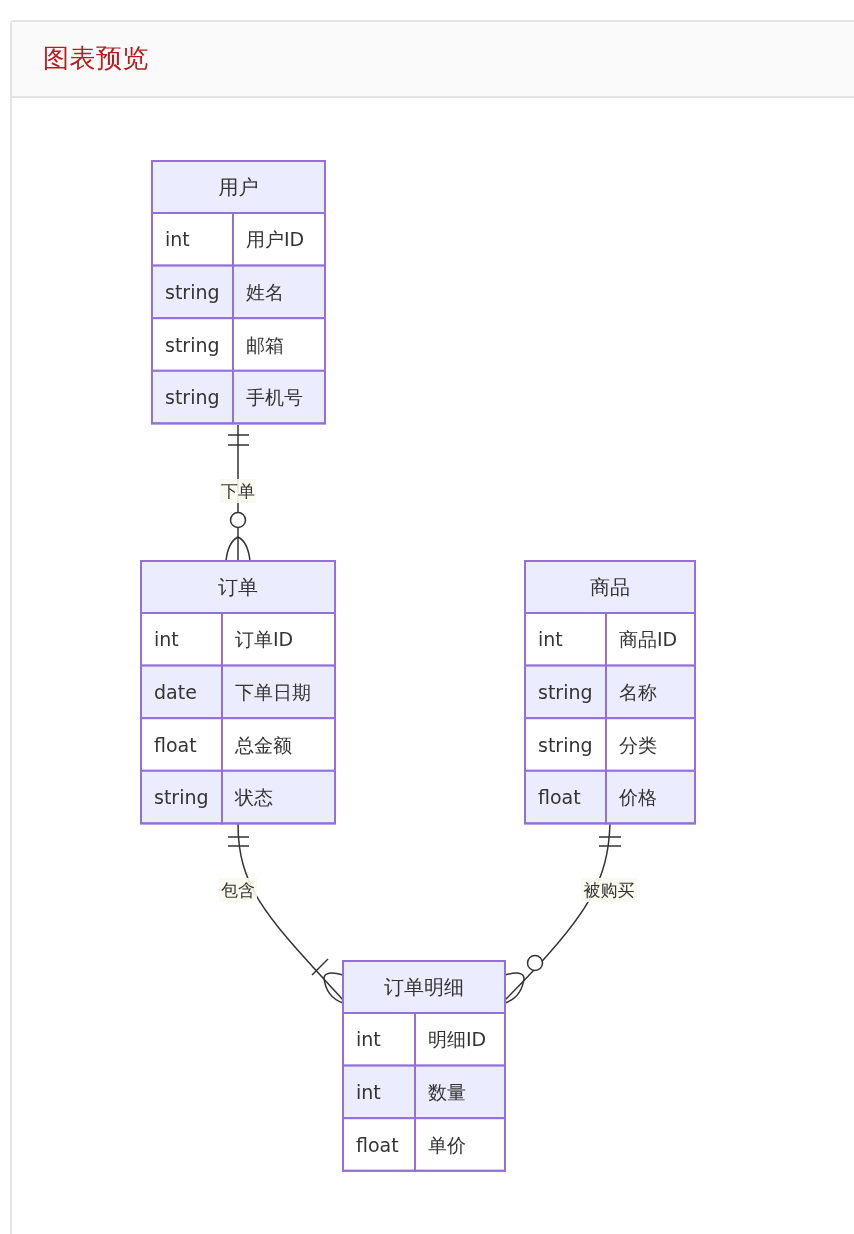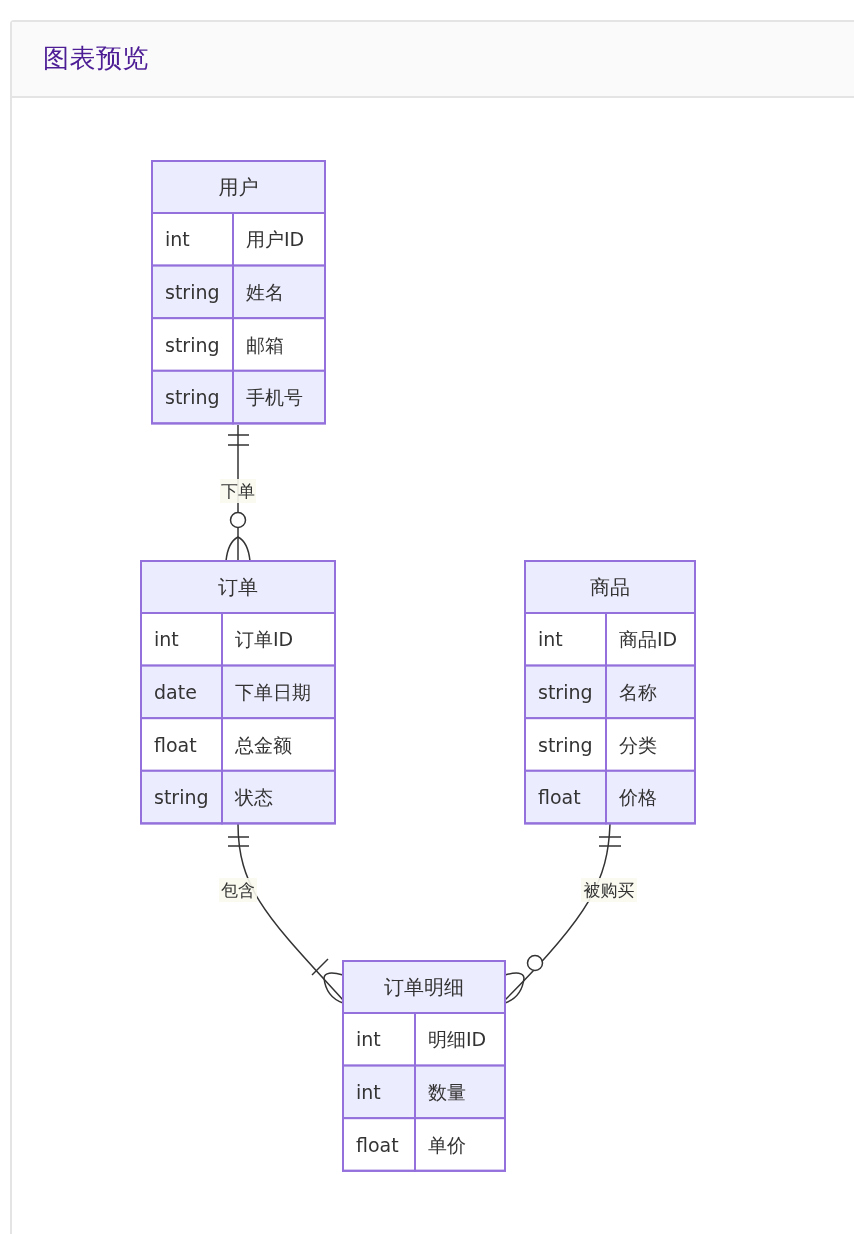--- a/index.html
+++ b/index.html
@@ -3,21 +3,21 @@
 <meta charset="utf-8">
 <style>
   html, body { margin: 0; padding: 0; background: #ffffff; }
   body { width: 854px; height: 1234px; position: relative; overflow: hidden;
          font-family: "DejaVu Sans", "Liberation Sans", sans-serif; }
   .panel { position: absolute; left: 10px; top: 20px; width: 860px; height: 1230px;
            border: 2px solid #e4e4e4; border-right: none; border-bottom: none;
            border-radius: 4px 0 0 0; background: #ffffff; box-sizing: border-box; }
   .panel-header { position: absolute; left: 0; top: 0; right: 0; height: 74px;
                   background: #fafafa; border-bottom: 2px solid #e4e4e4; }
-  .panel-title { position: absolute; left: 31px; top: 19px; font-size: 26px; color: #4c1d95;
+  .panel-title { position: absolute; left: 31px; top: 19px; font-size: 26px; color: #b91c1c;
                  letter-spacing: 0.5px; }
   svg.diagram { position: absolute; left: 0; top: 0; }
   .cell-text { font-family: "DejaVu Sans", "Liberation Sans", sans-serif; font-size: 19px; fill: #333333; }
   .title-text { font-family: "DejaVu Sans", "Liberation Sans", sans-serif; font-size: 20px; fill: #333333; }
   .rel-label { font-family: "DejaVu Sans", "Liberation Sans", sans-serif; font-size: 17px; fill: #333333; }
 </style>
 </head>
 <body>
 
 <div class="panel">

